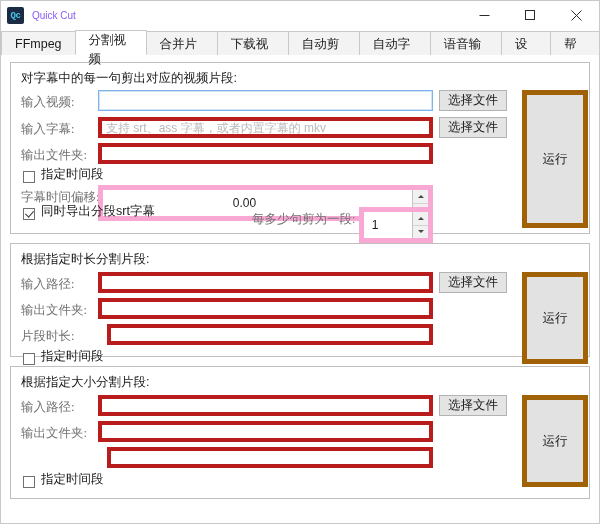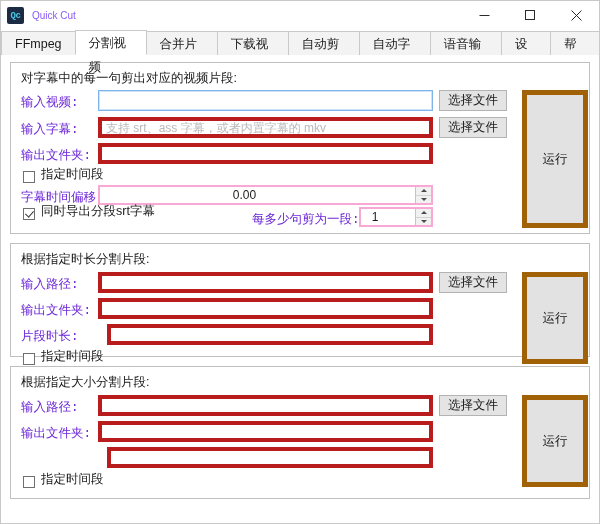--- a/index.html
+++ b/index.html
@@ -98,21 +98,21 @@
     margin-right: -1px;
     box-sizing: border-box;
     position: relative;
     top: 1px;
     font-family: "Liberation Sans", sans-serif;
   }
   .tab.active {
     background: #ffffff;
     border-bottom: 1px solid #ffffff;
     height: 25px;
-    line-height: 24px;
+    line-height: 19px;
     z-index: 2;
   }
 
   
   .content {
     flex: 1;
     background: #ffffff;
     padding: 7px 9px 0 9px;
     box-sizing: border-box;
     position: relative;
@@ -133,22 +133,22 @@
     font-size: 12.5px;
     color: #1a1a1a;
     left: 10px;
     top: 7px;
     font-family: "Liberation Sans", sans-serif;
   }
 
   .lbl {
     position: absolute;
     font-size: 12.5px;
-    color: #6d28d9;
-    font-family: Liberation Mono, monospace;
+    color: #737373;
+    font-family: Liberation Serif, serif;
     white-space: nowrap;
   }
 
   input.tf {
     position: absolute;
     box-sizing: border-box;
     border: 4px solid #b91c1c;
     background: #ffffff;
     font-size: 12px;
     font-family: "Liberation Sans", sans-serif;
@@ -220,23 +220,23 @@
     width: 4px;
     height: 7px;
     border: solid #3a3a3a;
     border-width: 0 1.4px 1.4px 0;
     transform: rotate(42deg);
   }
 
   .spin {
     position: absolute;
     box-sizing: border-box;
-    height: 20px;
-    display: flex;
-    border: 2px solid #f9a8d4;
+    height: 36px;
+    display: flex;
+    border: 5px solid #f9a8d4;
     background: #ffffff;
     gap: 24px;
   }
   .spin .sval {
     flex: 1;
     display: flex;
     align-items: center;
     justify-content: center;
     font-size: 12px;
     color: #1a1a1a;

